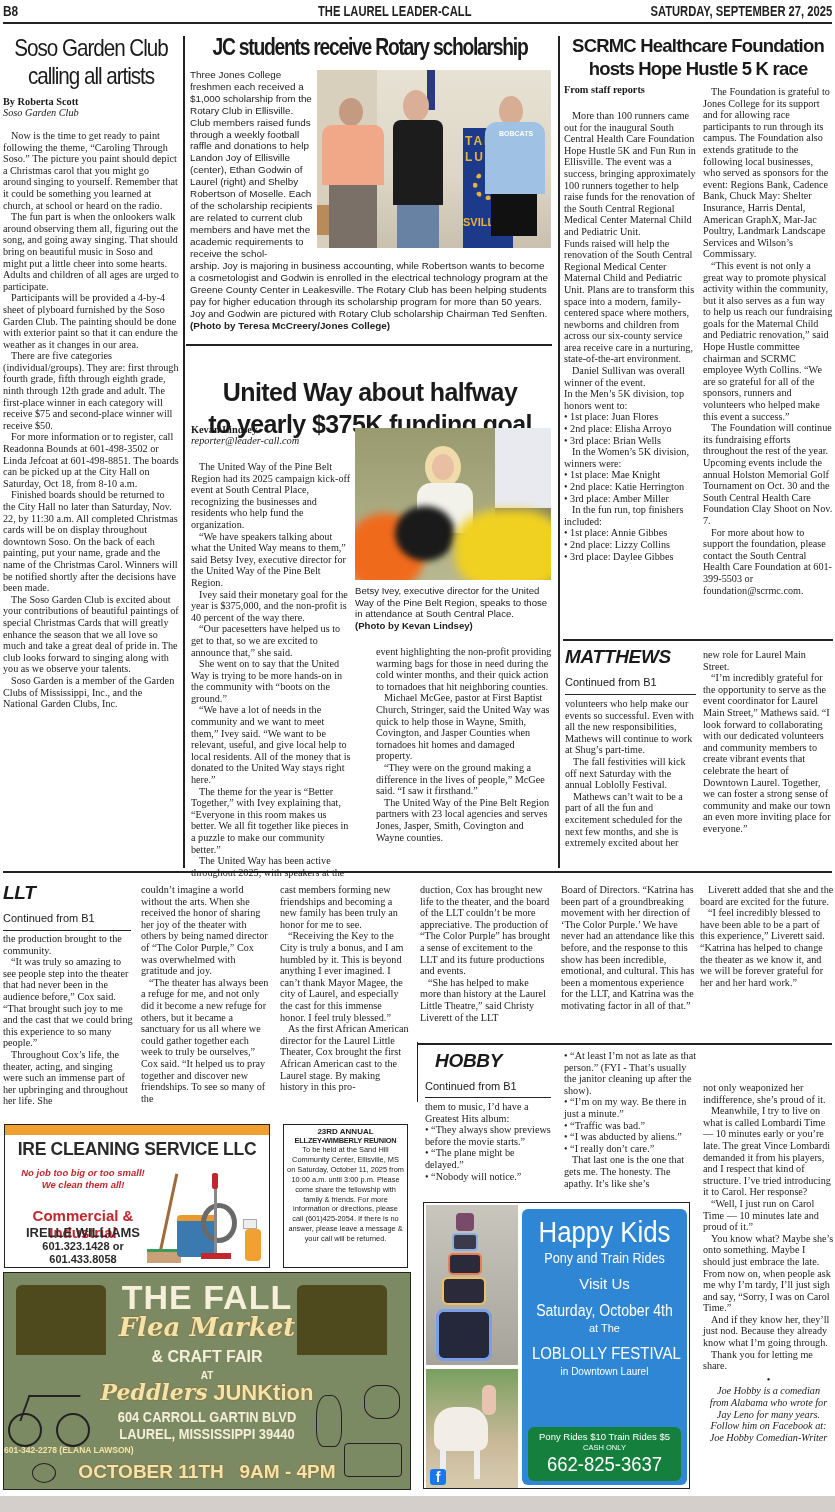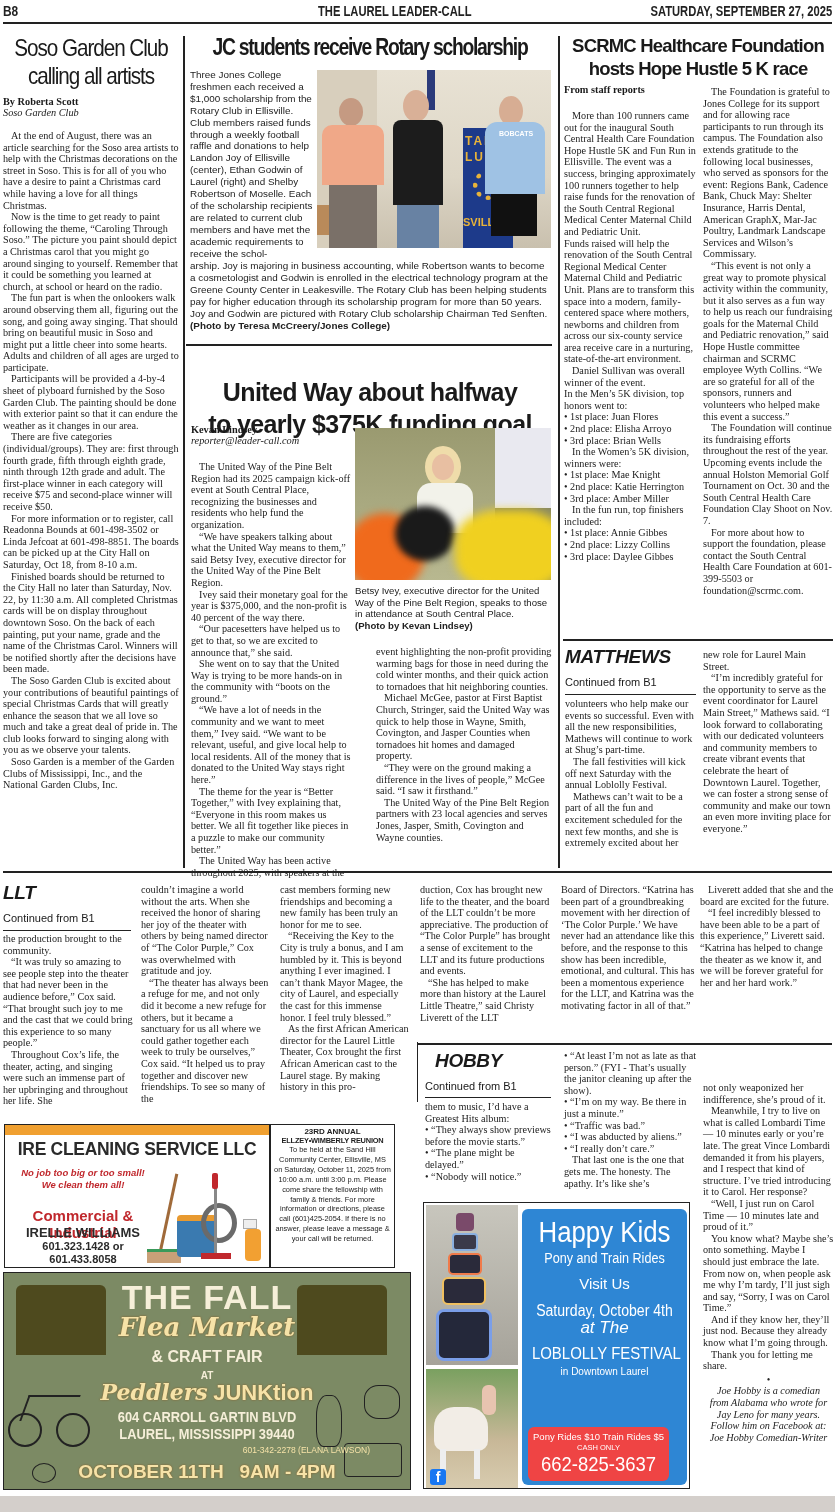--- a/index.html
+++ b/index.html
@@ -31,21 +31,20 @@
 <div class="rule" style="left:3px;top:22px;width:829px;height:1.5px;"></div>
 
 <div class="abs" style="left:3px;top:34px;width:176px;">
   <div class="headline" style="font-size:24px;line-height:28px;font-weight:normal;letter-spacing:-1.2px;transform:scaleX(0.86);transform-origin:center;width:204px;margin-left:-14px;">
     <div>Soso Garden Club</div>
     <div>calling all artists</div>
   </div>
   <div class="byline" style="margin-top:6px;">By Roberta Scott</div>
   <div class="byline-sub">Soso Garden Club</div>
   <div class="body-text" style="margin-top:12px;">
-    <p>At the end of August, there was an article searching for the Soso area artists to help with the Christmas decorations on the street in Soso. This is for all of you who have a desire to paint a Christmas card while having a love for all things Christmas.</p>
     <p>Now is the time to get ready to paint following the theme, “Caroling Through Soso.” The picture you paint should depict a Christmas carol that you might go around singing to yourself.   Remember that it could be something you learned at church, at school or heard on the radio.</p>
     <p>The fun part is when the onlookers walk around observing them all, figuring out the song, and going away singing. That should bring on beautiful music in Soso and might put a little cheer into some hearts. Adults and children of all ages are urged to participate.</p>
     <p>Participants will be provided a 4-by-4 sheet of plyboard furnished by the Soso Garden Club.  The painting should be done with exterior paint so that it can endure the weather as it changes in our area.</p>
     <p>There are five categories (individual/groups). They are: first through fourth grade, fifth through eighth grade, ninth through 12th grade and adult. The first-place winner in each category will receive $75 and second-place winner will receive $50.</p>
     <p>For more information or to register, call Readonna Bounds at 601-498-3502 or Linda Jefcoat at 601-498-8851. The boards can be picked up at the City Hall on Saturday, Oct 18, from 8-10 a.m.</p>
     <p>Finished boards should be returned to the City Hall no later than Saturday, Nov. 22, by 11:30 a.m. All completed Christmas cards will be on display throughout downtown Soso. On the back of each painting, put your name, grade and the name of the Christmas Carol. Winners will be notified shortly after the decisions have been made.</p>
     <p>The Soso Garden Club is excited about your contributions of beautiful paintings of special Christmas Cards that will greatly enhance the season that we all love so much and take a great deal of pride in. The club looks forward to singing along with you as we observe your talents.</p>
     <p>Soso Garden is a member of the Garden Clubs of Mississippi, Inc., and the National Garden Clubs, Inc.</p>
   </div>
 </div>
@@ -258,21 +257,21 @@
   <div class="abs" style="left:142px;top:124px;width:34px;height:14px;background:#c9a078;border-top:3px solid #3a9a5a;"></div>
   <div class="abs" style="left:172px;top:90px;width:40px;height:42px;background:#3a7ab0;border-radius:4px;border-top:6px solid #e89a30;"></div>
   <div class="abs" style="left:196px;top:78px;width:36px;height:40px;border:5px solid #6a6a6a;border-radius:50%;"></div>
   <div class="abs" style="left:209px;top:50px;width:3px;height:82px;background:#888;"></div>
   <div class="abs" style="left:207px;top:48px;width:6px;height:16px;background:#c0282d;border-radius:2px;"></div>
   <div class="abs" style="left:196px;top:128px;width:30px;height:6px;background:#c0282d;"></div>
   <div class="abs" style="left:240px;top:104px;width:16px;height:32px;background:#f2a032;border-radius:4px;"></div>
   <div class="abs" style="left:238px;top:94px;width:14px;height:10px;background:#eee;border:1px solid #aaa;"></div>
 </div>
 
-<div class="ad" style="left:270px;top:1124px;width:125px;height:144px;border:1px solid #222;background:#fff;text-align:center;font-family:'Liberation Sans',sans-serif;color:#222;">
+<div class="ad" style="left:283px;top:1124px;width:125px;height:144px;border:1px solid #222;background:#fff;text-align:center;font-family:'Liberation Sans',sans-serif;color:#222;">
   <div style="font-weight:bold;font-size:8px;margin-top:2px;">23RD ANNUAL</div>
   <div style="font-weight:bold;font-size:7.4px;white-space:nowrap;letter-spacing:-0.2px;">ELLZEY•WIMBERLY REUNION</div>
   <div style="font-size:7.4px;line-height:9.9px;padding:0 3px;">To be held at the Sand Hill Community Center, Ellisville, MS on Saturday, October 11, 2025 from 10:00 a.m. until 3:00 p.m. Please come share the fellowship with family &amp; friends.  For more information or directions, please call (601)425-2054. If there is no answer, please leave a message &amp; your call will be returned.</div>
 </div>
 
 <div class="ad" style="left:3px;top:1272px;width:408px;height:218px;border:1px solid #222;background:#7c8a64;">
 
   <div class="abs" style="left:12px;top:12px;width:90px;height:70px;background:#4e4a1e;border-radius:6px 6px 0 0;"></div>
   <div class="abs" style="left:293px;top:12px;width:90px;height:70px;background:#4e4a1e;border-radius:6px 6px 0 0;"></div>
   <div class="abs" style="left:4px;top:140px;width:34px;height:34px;border:2px solid #222;border-radius:50%;"></div>
@@ -288,21 +287,21 @@
   <div class="abs" style="left:0;top:72px;width:406px;text-align:center;font-family:'Liberation Sans',sans-serif;font-weight:bold;font-size:16px;line-height:24px;color:#f6efd9;">&amp; CRAFT FAIR</div>
   <div class="abs" style="left:0;top:97px;width:406px;text-align:center;font-family:'Liberation Sans',sans-serif;font-weight:bold;font-size:10px;color:#f6efd9;">AT</div>
   <div class="abs" style="left:0;top:106px;width:406px;text-align:center;font-weight:bold;color:#f6e3a8;text-shadow:0 0 2px #8a5a20;">
     <span style="font-family:'DejaVu Serif',serif;font-style:italic;font-size:22px;">Peddlers</span>
     <span style="font-family:'Liberation Sans',sans-serif;font-size:22px;">JUNKtion</span>
   </div>
   <div class="abs" style="left:0;top:136px;width:406px;text-align:center;font-family:'Liberation Sans',sans-serif;font-weight:bold;font-size:14px;line-height:17px;color:#f6efd9;transform:scaleX(0.92);">
     <div>604 CARROLL GARTIN BLVD</div>
     <div>LAUREL, MISSISSIPPI 39440</div>
   </div>
-  <div class="abs" style="left:0;top:172px;width:366px;text-align:right;font-family:'Liberation Sans',sans-serif;font-weight:normal;font-size:8.5px;color:#f6e3a8;">601-342-2278 (ELANA LAWSON)</div>
+  <div class="abs" style="left:0;top:172px;width:406px;text-align:left;font-family:'Liberation Sans',sans-serif;font-weight:bold;font-size:8.5px;color:#f6e3a8;">601-342-2278 (ELANA LAWSON)</div>
   <div class="abs" style="left:0;top:188px;width:406px;text-align:center;font-family:'Liberation Sans',sans-serif;font-weight:bold;font-size:19px;color:#f6e3a8;white-space:pre;text-shadow:0 0 2px #8a5a20;">OCTOBER 11TH   9AM - 4PM</div>
 </div>
 
 <div class="ad" style="left:423px;top:1202px;width:267px;height:287px;border:1px solid #222;background:#fff;">
   <div class="photo" style="left:2px;top:2px;width:92px;height:160px;background:linear-gradient(180deg,#c8c6bd,#a6a39a);">
     <div class="abs" style="left:30px;top:8px;width:18px;height:18px;background:#7a4a6a;border-radius:4px;"></div>
     <div class="abs" style="left:26px;top:28px;width:26px;height:18px;background:#3a3a4a;border:2px solid #8ab0e0;border-radius:4px;"></div>
     <div class="abs" style="left:22px;top:48px;width:34px;height:22px;background:#2a2a3a;border:2px solid #f07a4a;border-radius:5px;"></div>
     <div class="abs" style="left:16px;top:72px;width:44px;height:28px;background:#2a2a3a;border:2px solid #f0c060;border-radius:6px;"></div>
     <div class="abs" style="left:10px;top:104px;width:56px;height:52px;background:#24283a;border:3px solid #7a9ee8;border-radius:8px;"></div>
@@ -312,24 +311,24 @@
     <div class="abs" style="left:14px;top:80px;width:6px;height:30px;background:#eee;"></div>
     <div class="abs" style="left:48px;top:80px;width:6px;height:30px;background:#eee;"></div>
     <div class="abs" style="left:56px;top:16px;width:14px;height:30px;background:#e8c4b0;border-radius:6px;"></div>
     <div class="abs" style="left:4px;top:100px;width:16px;height:16px;background:#1877f2;color:#fff;font-family:'Liberation Sans',sans-serif;font-weight:bold;font-size:14px;line-height:17px;text-align:center;border-radius:3px;">f</div>
   </div>
   <div class="abs" style="left:98px;top:6px;width:165px;height:276px;background:#2e86d4;border-radius:6px;text-align:center;color:#fff;font-family:'Liberation Sans',sans-serif;">
     <div style="font-size:30px;line-height:34px;margin-top:6px;transform:scaleX(0.86);">Happy Kids</div>
     <div style="font-size:14px;line-height:18px;transform:scaleX(0.9);">Pony and Train Rides</div>
     <div style="font-size:15px;line-height:18px;margin-top:8px;">Visit Us</div>
     <div style="font-size:16px;line-height:20px;margin-top:8px;transform:scaleX(0.88);white-space:nowrap;">Saturday, October 4th</div>
-    <div style="font-size:17px;line-height:14px;font-style:italic;">at The</div>
+    <div style="font-size:11px;line-height:14px;">at The</div>
     <div style="font-size:17px;line-height:22px;margin-top:8px;transform:scaleX(0.88);white-space:nowrap;">LOBLOLLY FESTIVAL</div>
     <div style="font-size:10px;line-height:13px;">in Downtown Laurel</div>
-    <div class="abs" style="left:6px;top:218px;width:141px;height:54px;background:#ef4444;border-radius:6px;">
+    <div class="abs" style="left:6px;top:218px;width:153px;height:54px;background:#15803d;border-radius:6px;">
       <div style="font-size:9.5px;line-height:12px;margin-top:4px;white-space:nowrap;">Pony Rides $10  Train Rides $5</div>
       <div style="font-size:7.5px;line-height:9px;">CASH ONLY</div>
       <div style="font-size:21px;line-height:24px;transform:scaleX(0.88);">662-825-3637</div>
     </div>
   </div>
 </div>
 
 <div class="abs" style="left:0;top:1496px;width:835px;height:16px;background:#d4cfcb;"></div>
 
 </body></html>

